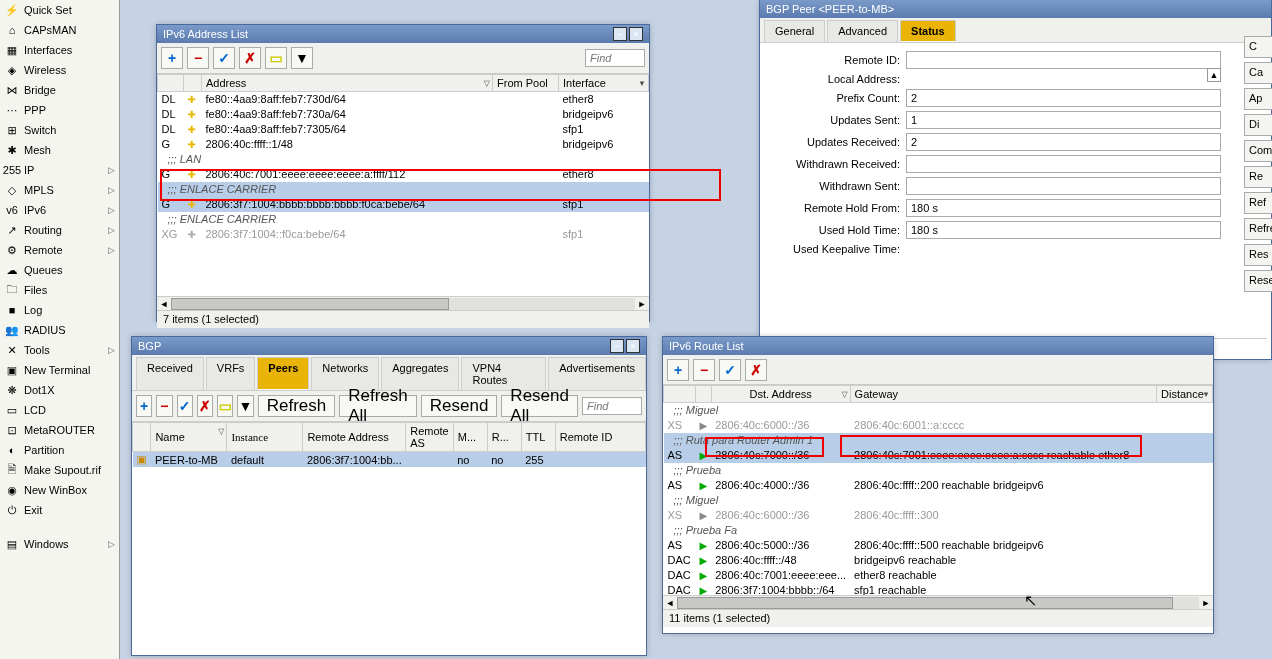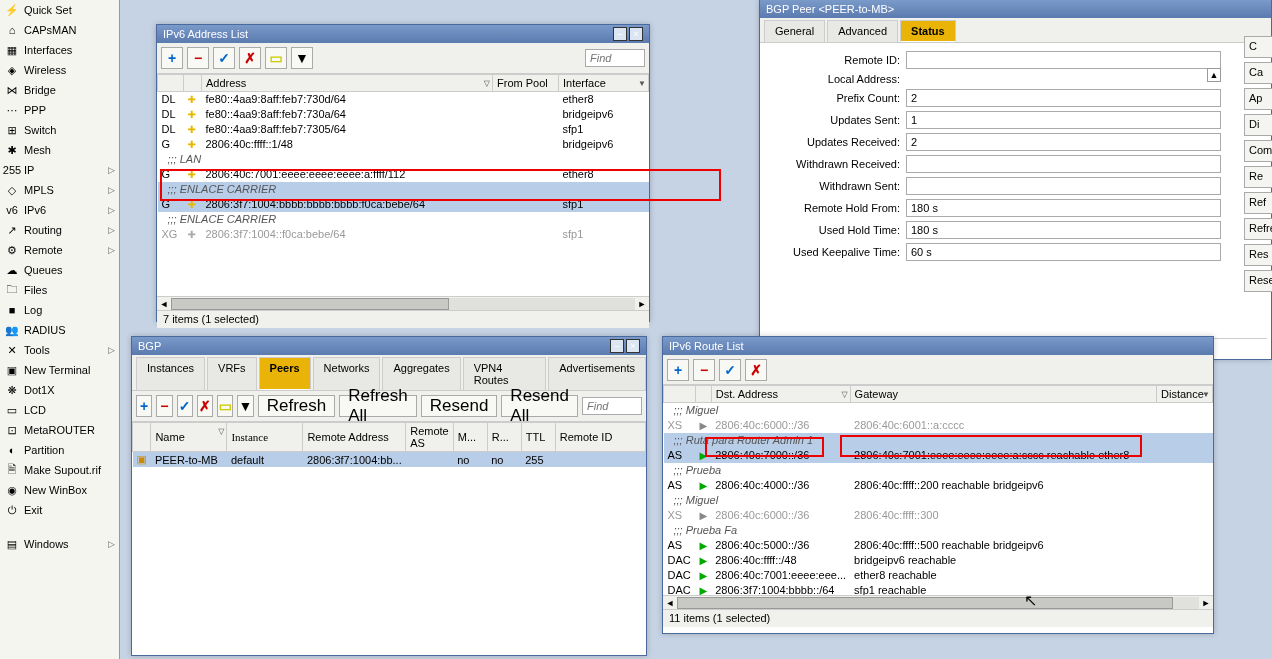--- a/index.html
+++ b/index.html
@@ -286,21 +286,21 @@
 
 <div class="win" style="left:131px; top:336px; width:516px; height:320px;">
   <div class="win-title">
     <span>BGP</span>
     <div class="controls">
       <span class="ctrl">–</span>
       <span class="ctrl">×</span>
     </div>
   </div>
   <div class="tabs" id="bgp-tabs">
-      <div class="tab">Instances</div>
+      <div class="tab">Received</div>
       <div class="tab">VRFs</div>
       <div class="tab active">Peers</div>
       <div class="tab">Networks</div>
       <div class="tab">Aggregates</div>
       <div class="tab">VPN4 Routes</div>
       <div class="tab">Advertisements</div>
     </div>
   <div class="toolbar">
     <span class="tbtn" style="color:#06c">+</span>
     <span class="tbtn" style="color:#c00">−</span>
@@ -384,21 +384,20 @@
       <div class="formrow">
         <label>Remote Hold From:</label>
         <input readonly="" value="180 s" style="">
       </div>
       <div class="formrow">
         <label>Used Hold Time:</label>
         <input readonly="" value="180 s" style="">
       </div>
       <div class="formrow">
         <label>Used Keepalive Time:</label>
-        <input readonly="" value="60 s" style="">
       </div>
     </div>
   <div style="position:absolute; left:4px; bottom:0; right:4px; border-top:1px solid #ccc; padding:4px 2px; display:flex; background:#fff;">
     <span>enabled</span>
     <span style="margin-left:300px;">established</span>
   </div>
   <div style="position:absolute; right:50px; top:68px; width:14px; height:14px; border:1px solid #999; display:flex; align-items:center; justify-content:center; font-size:9px;">▲</div>
 </div>
 
 <div style="position:absolute; right:-2px; top:36px; width:30px; display:flex; flex-direction:column; gap:4px;" id="peer-sidebtns">
@@ -425,21 +424,21 @@
     <span class="tbtn" style="color:#c00">−</span>
     <span class="tbtn" style="color:#06c">✓</span>
     <span class="tbtn" style="color:#c00">✗</span>
   </div>
   <div style="overflow:hidden; height:210px;">
     <table class="tbl">
       <thead>
           <tr id="route-head">
             <th style="width: 32px;"></th>
             <th style="width: 14px;"></th>
-            <th style="width: 130px;">Dst. Address<span class="tri">▽</span></th>
+            <th style="width: 130px; text-align: center;">Dst. Address<span class="tri">▽</span></th>
             <th>Gateway</th>
             <th style="width: 56px;">Distance<span class="tri">▼</span></th>
           </tr>
         </thead>
       <tbody id="route-body">
           <tr class="comment">
             <td colspan="5">;;; Miguel</td>
           </tr>
           <tr>
             <td style="color:#999">XS</td>

